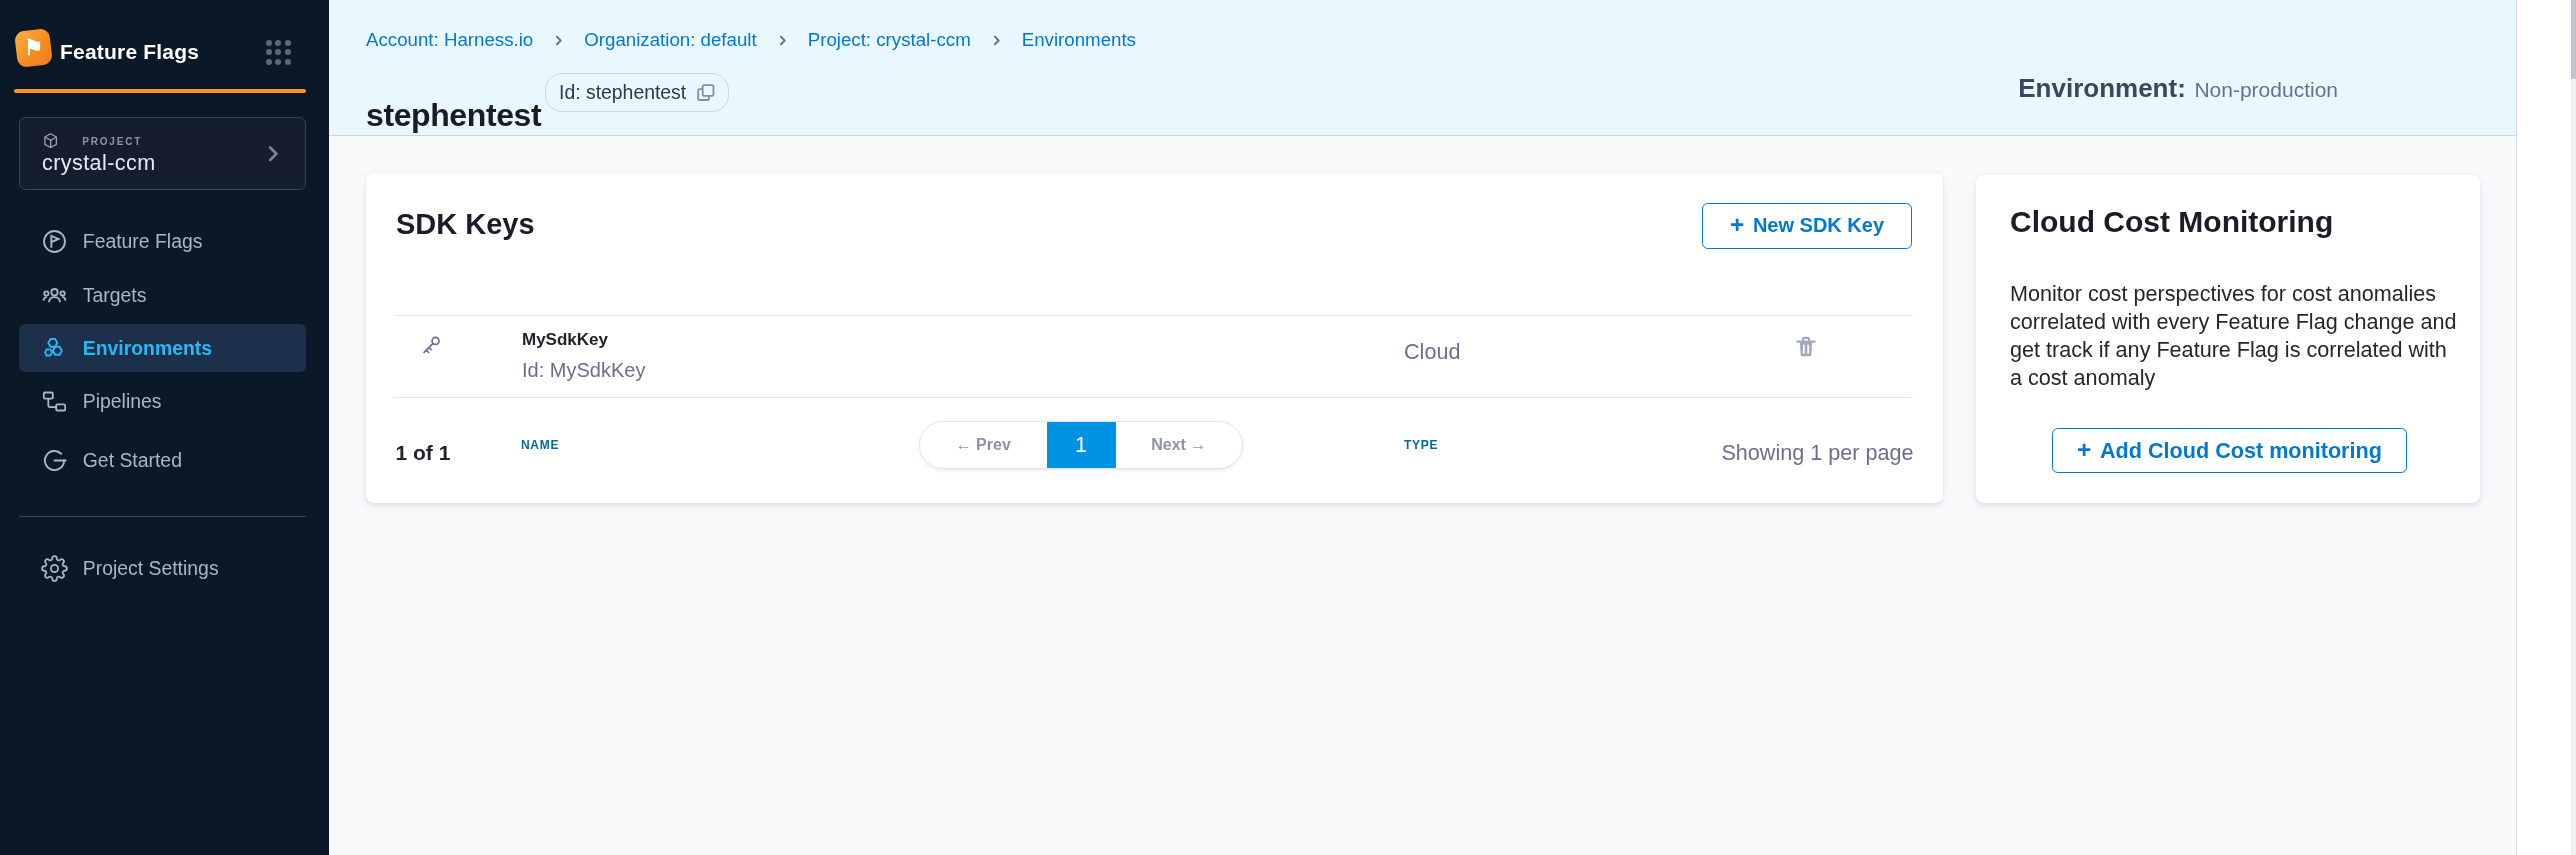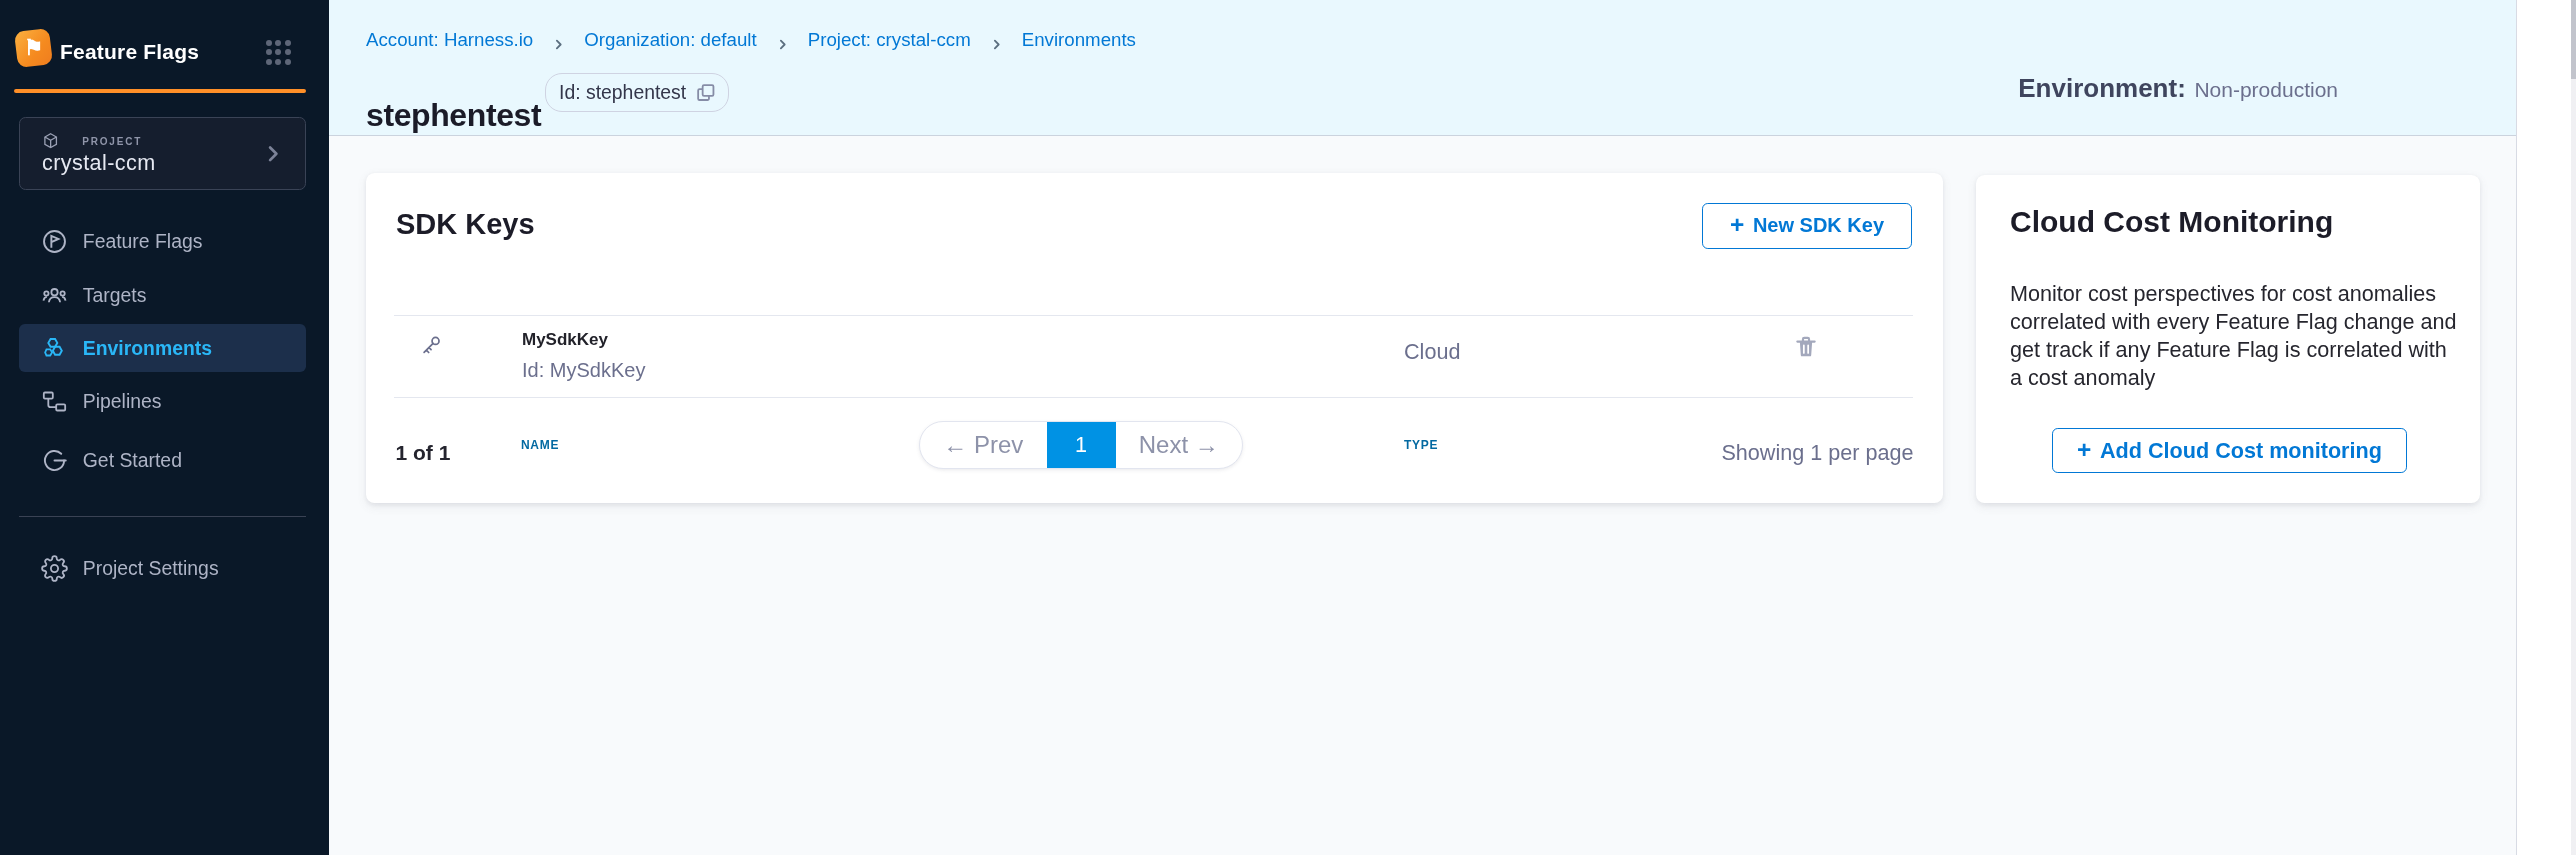--- a/index.html
+++ b/index.html
@@ -28,21 +28,21 @@
   .nav-item { position:absolute; left:19.4px; width:287px; height:48px; display:flex; align-items:center;
     gap:14.4px; padding-left:22px; border-radius:5.8px; cursor:pointer; color:#aeb4c6; }
   .nav-item .nav-label { font-size:19.4px; }
   .nav-item.active { background:#1c2f4b; color:#2ab7f7; }
   .nav-item.active .nav-label { color:#2ab7f7; font-weight:bold; }
   .nav-icon { width:27px; height:27px; flex:0 0 27px; display:flex; align-items:center; justify-content:center; }
   .sidebar-divider { position:absolute; left:19.4px; top:516px; width:287px; height:0.7px; background:#3a4254; }
 
   
   #header { position:absolute; left:329px; top:0; width:2187px; height:136px; background:#e9f8fe; border-bottom:0.7px solid #cbd3de; }
-  .breadcrumb { position:absolute; left:37px; top:29px; display:flex; align-items:flex-end; gap:19px; }
+  .breadcrumb { position:absolute; left:37px; top:29px; display:flex; align-items:center; gap:19px; }
   .crumb { font-size:18.7px; color:#0278d5; cursor:pointer; }
   .crumb-sep { display:flex; align-items:center; color:#5c6f80; }
   .page-title { position:absolute; left:37px; top:65px; font-size:32px; font-weight:bold; color:#1b1b28; letter-spacing:-0.4px;margin-top:32px; }
   .id-badge { position:absolute; left:216px; top:73px; height:39px; display:flex; align-items:center; gap:8.6px;
     padding:0 11.5px 0 13px; border:1.4px solid #cfd3e2; border-radius:17px; cursor:pointer; }
   .id-badge-text { font-size:19.4px; color:#33364a; }
   .env-block { position:absolute; right:178px; top:73px; display:flex; align-items:baseline; gap:8.6px; }
   .env-label { font-size:26px; font-weight:bold; color:#3f455e; }
   .env-value { font-size:21px; color:#6b6f8d; }
 
@@ -66,21 +66,21 @@
   .key-icon { position:absolute; left:53px; top:160px; color:#6b6f8d; }
   .cell-name { position:absolute; left:156px; top:157px; font-size:17px; font-weight:bold; color:#22222a; }
   .cell-id { position:absolute; left:156px; top:186px; font-size:20px; color:#6b6f8d; }
   .cell-type { position:absolute; left:1038px; top:166px; font-size:21.6px; color:#6b6f8d; }
   .trash-btn { position:absolute; left:1424px; top:158px; width:32px; height:32px; display:flex; align-items:center;
     justify-content:center; color:#a3a8bc; cursor:pointer; }
 
   .page-summary { position:absolute; left:29.5px; top:256px; font-size:21px; font-weight:bold; color:#24242e; line-height:48px; }
   .pagination-pill { position:absolute; left:553px; top:248px; width:324px; height:48px; border:0.7px solid #e2e5ef;
     border-radius:24px; background:#fff; display:flex; overflow:hidden; box-shadow:0 1.4px 3.6px rgba(96,97,112,.12); }
-  .pg-btn { flex:1; display:flex; align-items:center; justify-content:center; font-size:24px; color:#8d92a9; cursor:pointer; }
+  .pg-btn { flex:1; display:flex; align-items:center; justify-content:center; font-size:16px; color:#8d92a9; cursor:pointer;font-weight:bold; }
   .pg-active { flex:0 0 69px; background:#0092e4; color:#ffffff; display:flex; align-items:center;
     justify-content:center; font-size:21.6px; cursor:pointer; }
   .per-page { position:absolute; right:29.5px; top:256px; font-size:21.6px; color:#6b6f8d; line-height:48px; }
 
   #cloud-card { left:1647px; top:39px; width:504px; height:328px; }
   .cloud-title { position:absolute; left:34px; top:30px; font-size:30px; font-weight:bold; color:#1c1c28; }
   .cloud-desc { position:absolute; left:34px; top:105px; width:454px; font-size:21.6px; line-height:28px; color:#26262e; }
   #add-ccm-btn { position:absolute; left:76px; top:253px; width:355px; height:45px; }
   #add-ccm-btn .btn-label { font-size:21.6px; font-weight:bold; }
 

